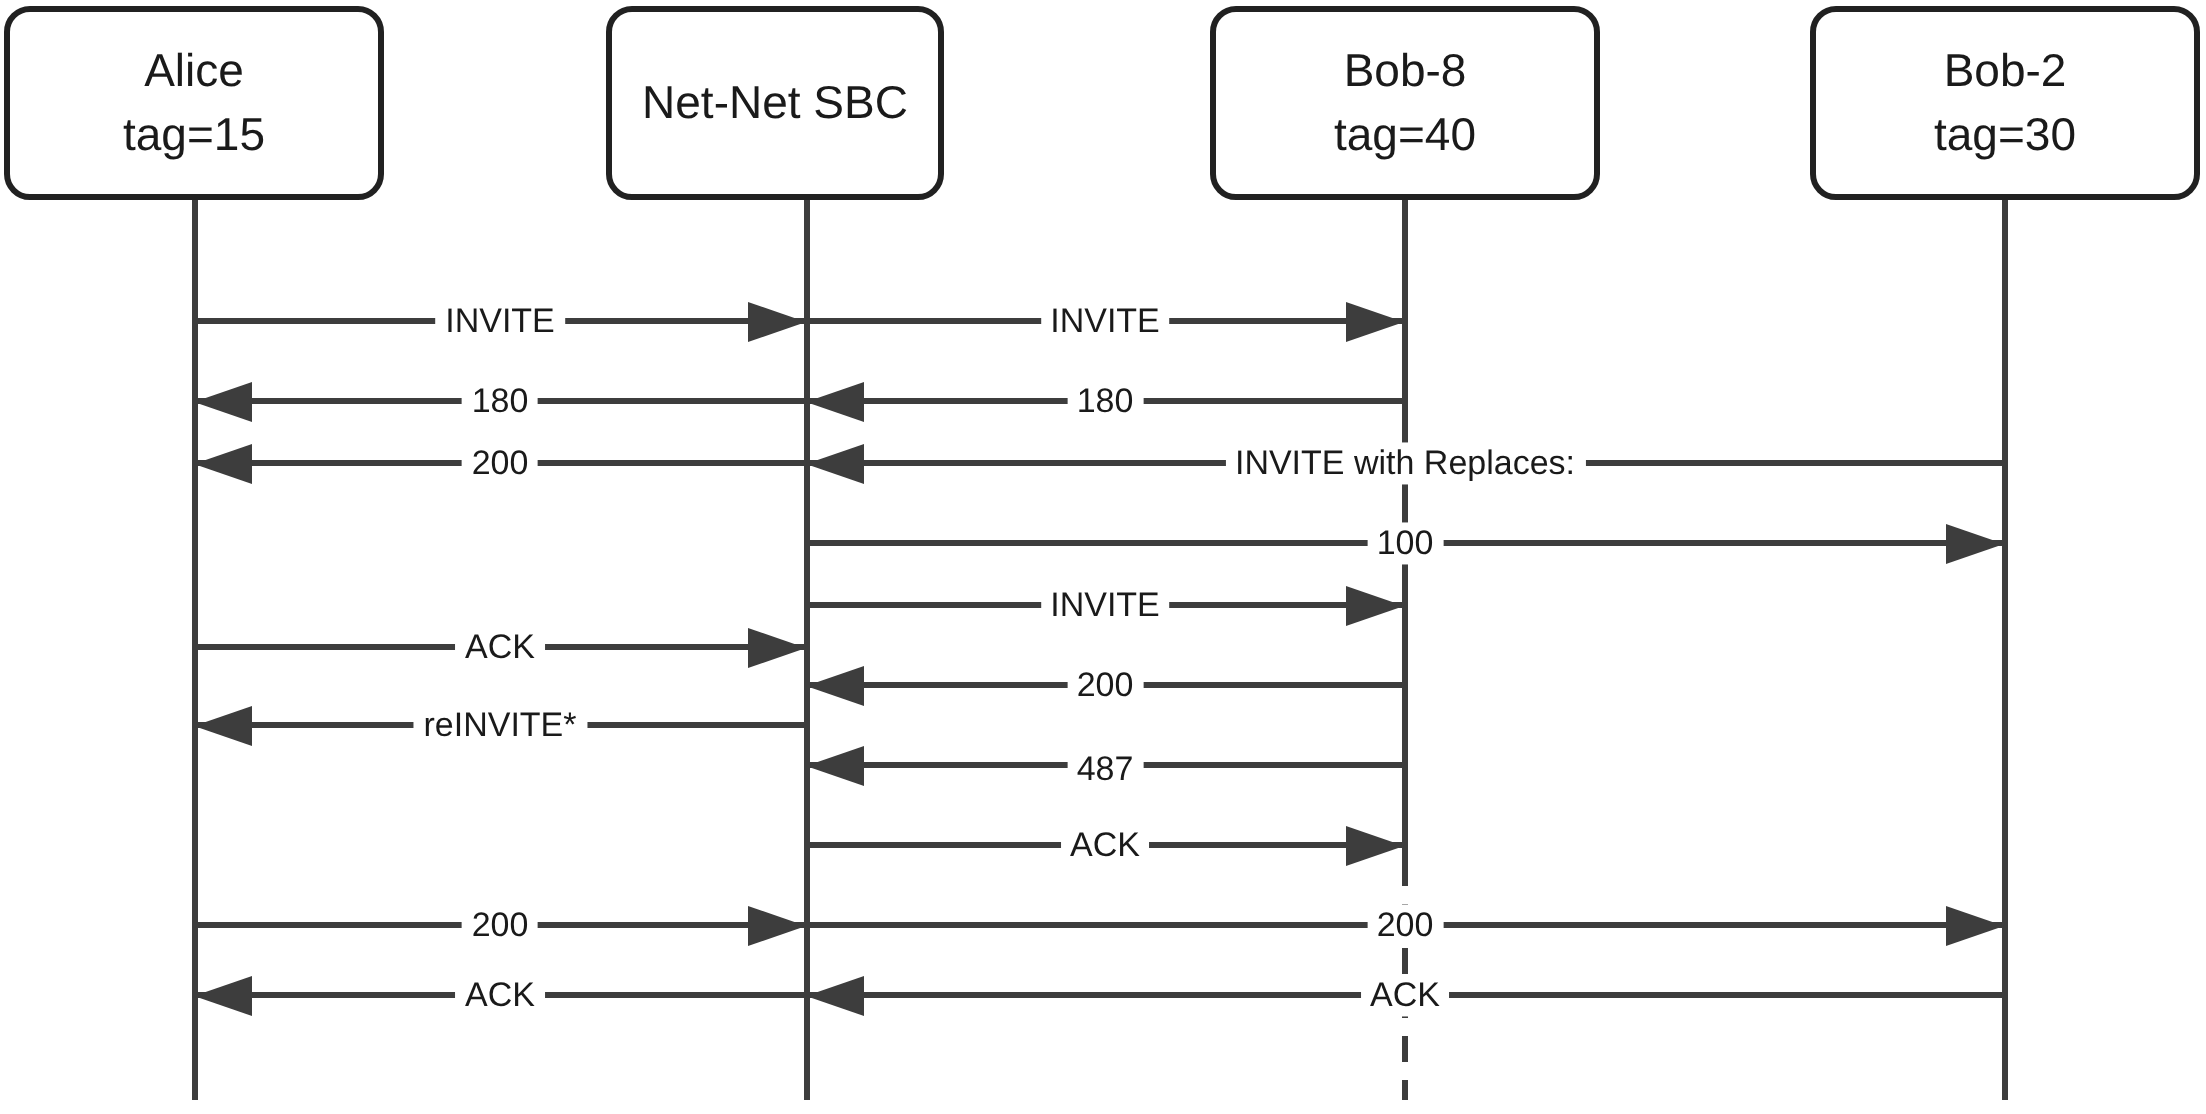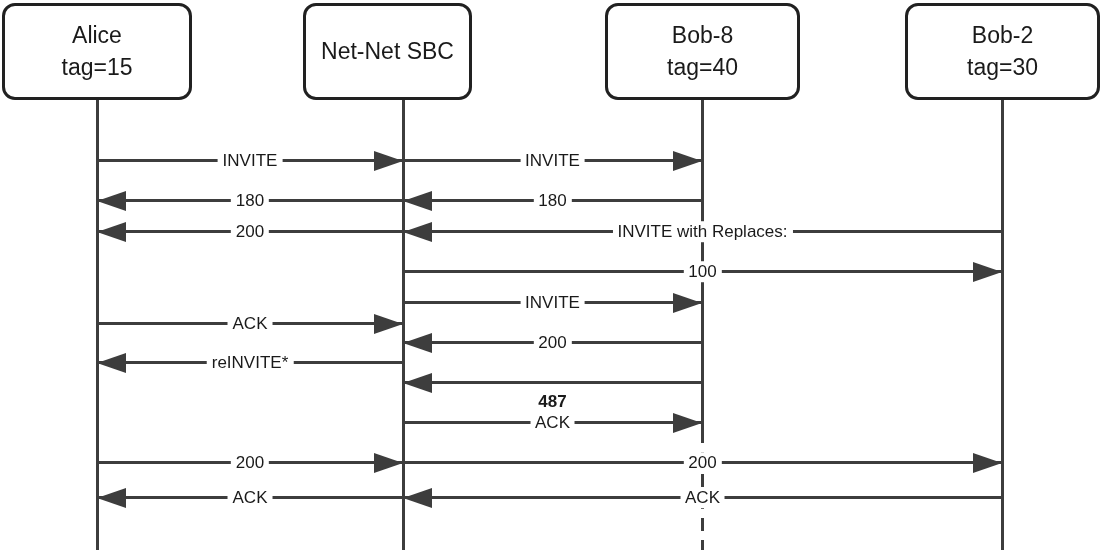--- a/index.html
+++ b/index.html
@@ -89,21 +89,21 @@
       <div class="mhead right" style="top: 313.5px; left: 374px;"></div>
       <span class="mlabel" style="left: 250px; top: 323.5px;">ACK</span>
       <div class="mline" style="left: 403px; top: 341px; width: 299px;"></div>
       <div class="mhead left" style="top: 332.5px; left: 403px;"></div>
       <span class="mlabel" style="left: 552.5px; top: 342.5px;">200</span>
       <div class="mline" style="left: 97px; top: 361px; width: 306px;"></div>
       <div class="mhead left" style="top: 352.5px; left: 97px;"></div>
       <span class="mlabel" style="left: 250px; top: 362.5px;">reINVITE*</span>
       <div class="mline" style="left: 403px; top: 381px; width: 299px;"></div>
       <div class="mhead left" style="top: 372.5px; left: 403px;"></div>
-      <span class="mlabel" style="left: 552.5px; top: 402px; font-weight: bold;">487</span>
+      <span class="mlabel" style="left: 552.5px; top: 385px;">487</span>
       <div class="mline" style="left: 403px; top: 421px; width: 299px;"></div>
       <div class="mhead right" style="top: 412.5px; left: 673px;"></div>
       <span class="mlabel" style="left: 552.5px; top: 422.5px;">ACK</span>
       <div class="mline" style="left: 97px; top: 461px; width: 306px;"></div>
       <div class="mhead right" style="top: 452.5px; left: 374px;"></div>
       <span class="mlabel" style="left: 250px; top: 462.5px;">200</span>
       <div class="mline" style="left: 403px; top: 461px; width: 599px;"></div>
       <div class="mhead right" style="top: 452.5px; left: 973px;"></div>
       <span class="mlabel" style="left: 702.5px; top: 462.5px;">200</span>
       <div class="mline" style="left: 97px; top: 496px; width: 306px;"></div>

